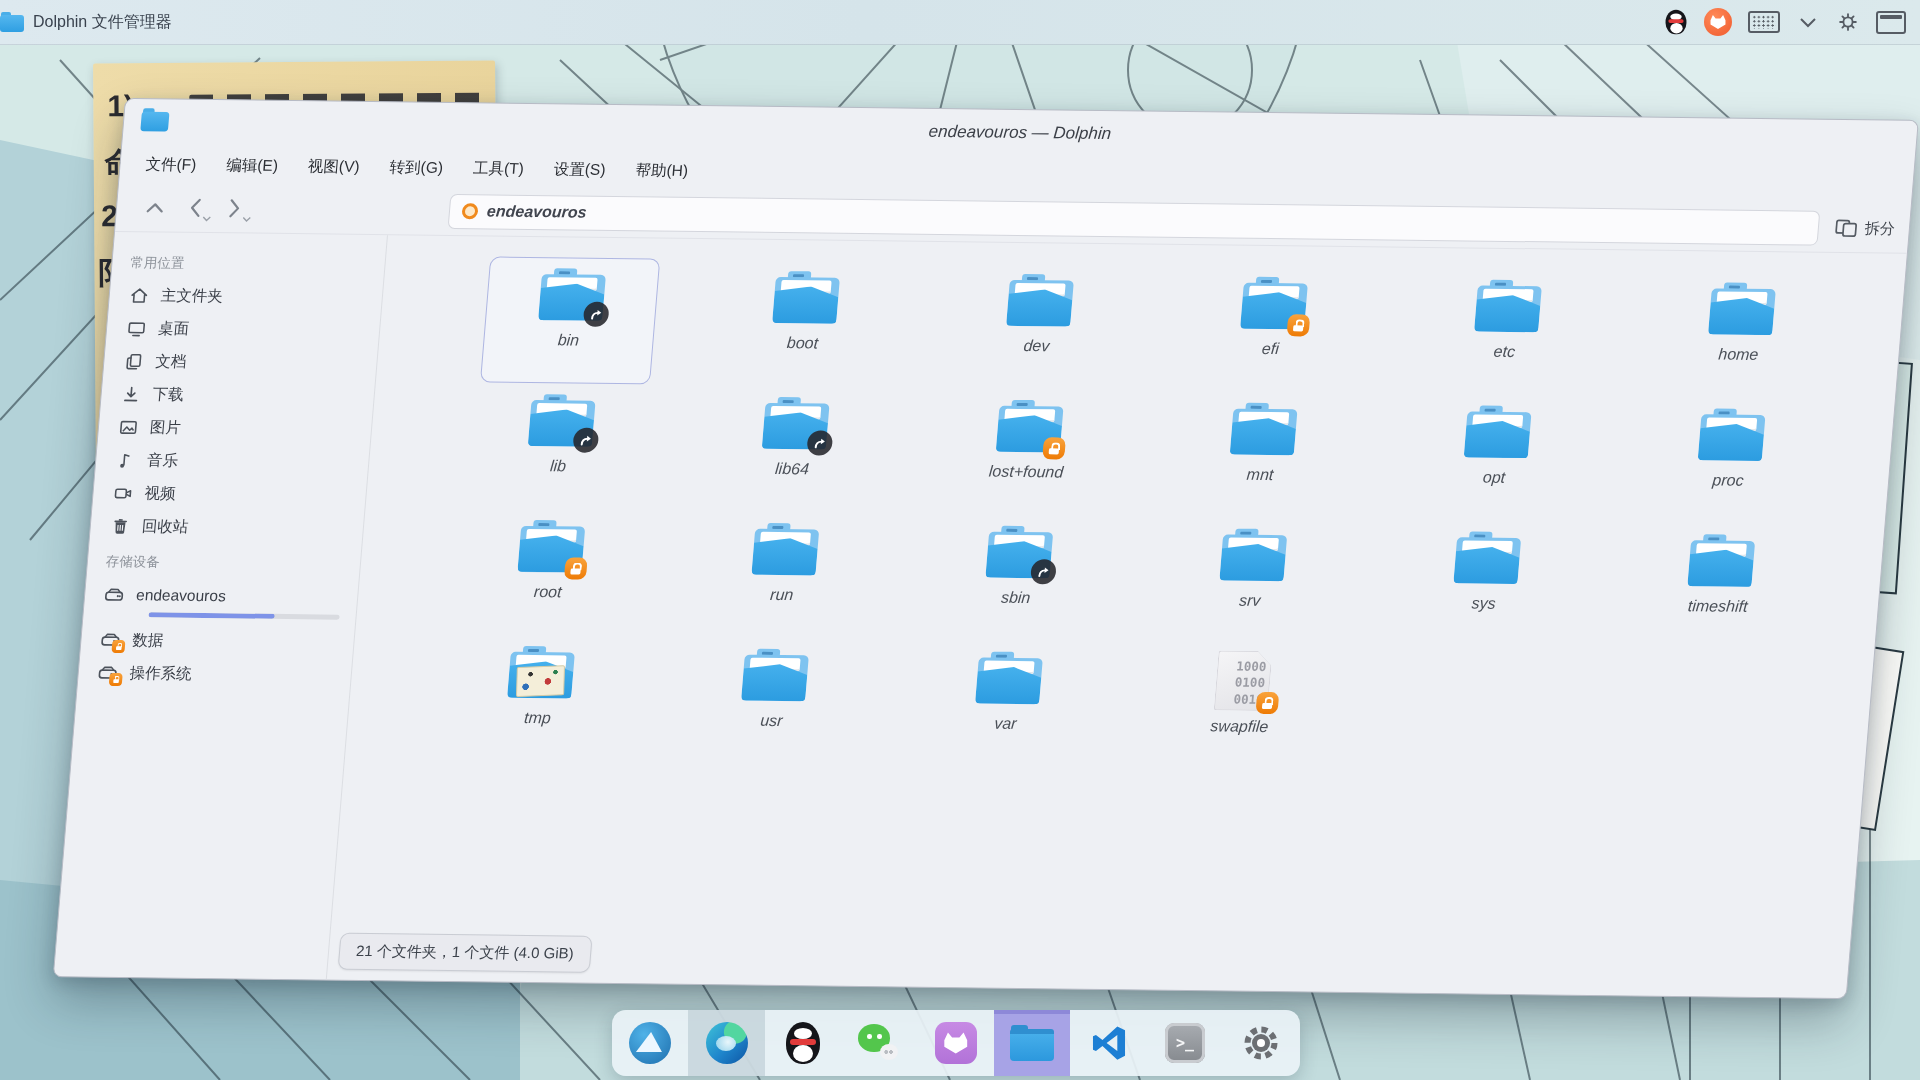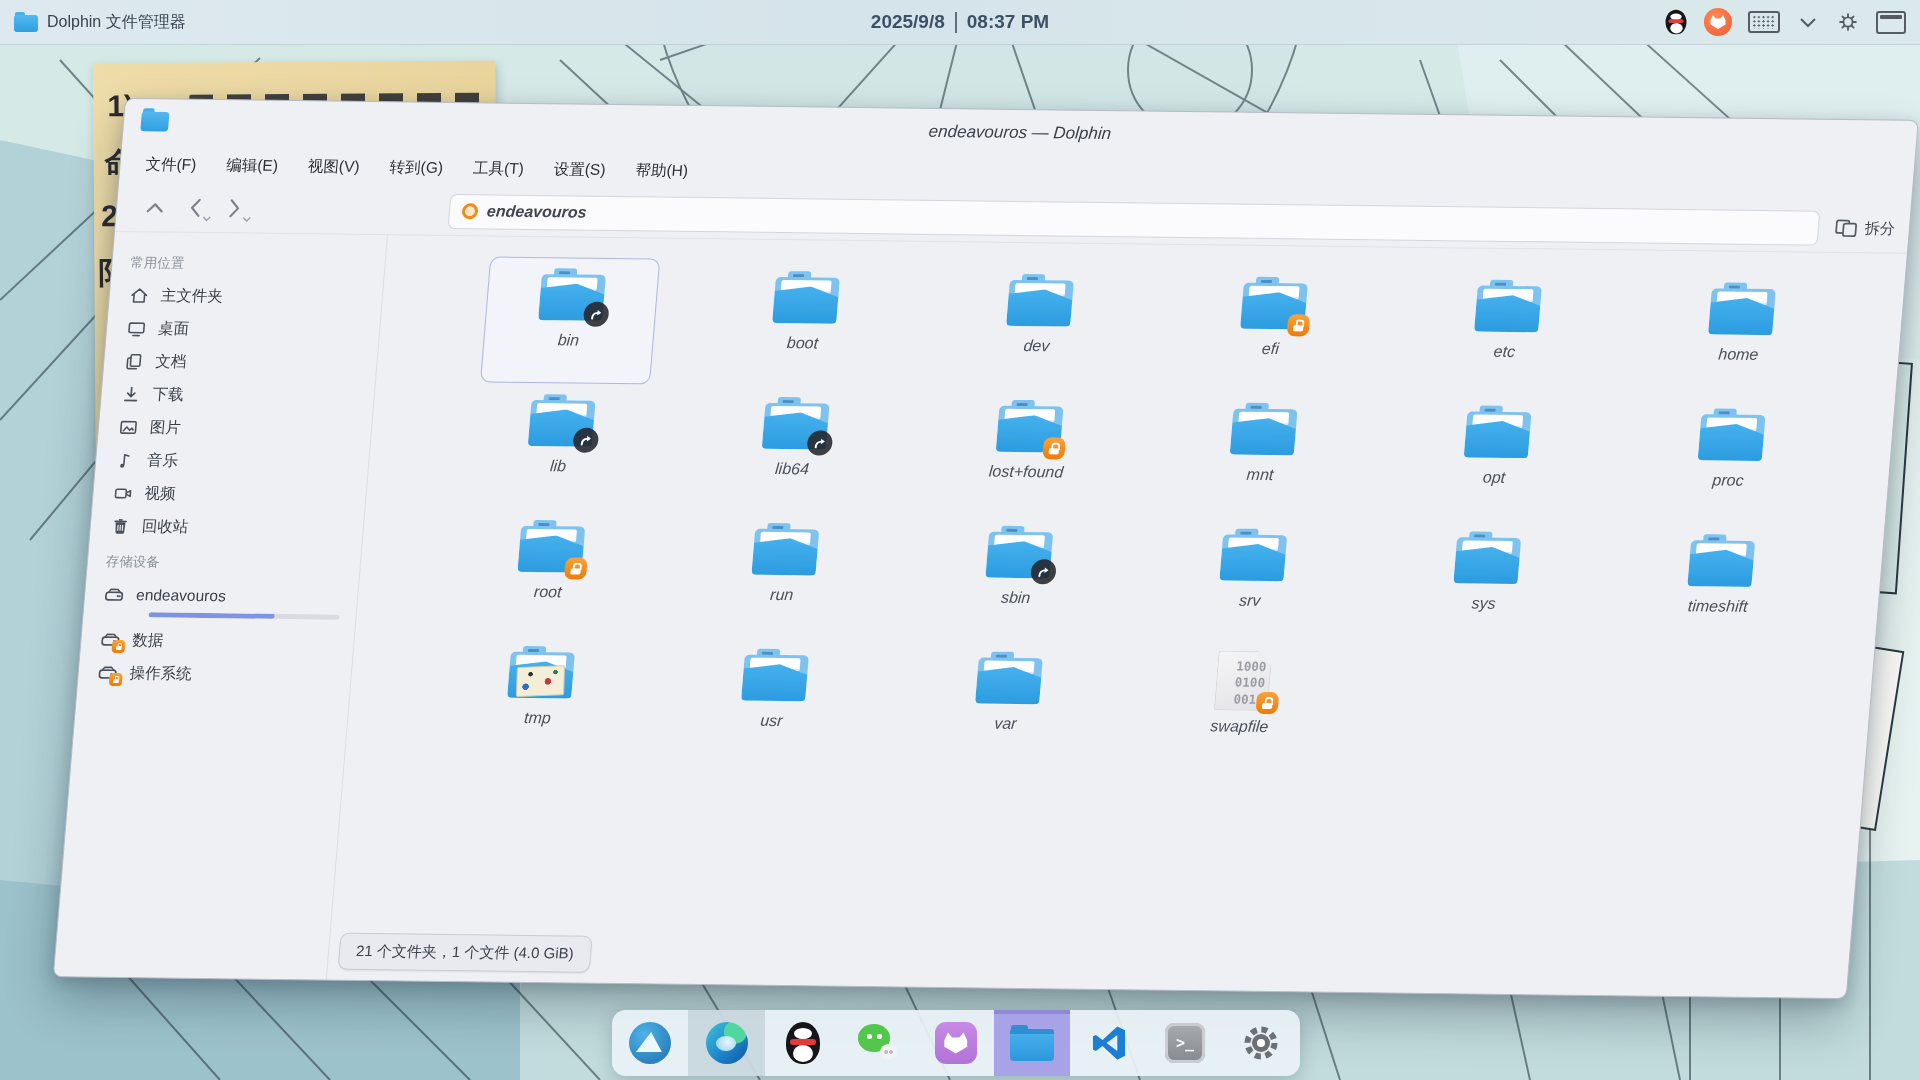--- a/index.html
+++ b/index.html
@@ -4,21 +4,21 @@
 <style>
   html,body{margin:0;padding:0;width:1920px;height:1080px;overflow:hidden;
     font-family:"Liberation Sans","DejaVu Sans",sans-serif;background:#d5e9e7;}
   .desktop{position:relative;width:1920px;height:1080px;overflow:hidden;}
   .bg-art{position:absolute;left:0;top:0;z-index:0;}
 
   
   .topbar{position:absolute;left:0;top:0;width:1920px;height:44px;z-index:10;
     background:linear-gradient(90deg,#dde9ef,#d5e4ea 45%,#dbe9ec);
     border-bottom:1px solid rgba(40,60,75,.12);display:flex;align-items:center;}
-  .tb-left{display:flex;align-items:center;gap:9px;margin-left:14px;}
+  .tb-left{display:flex;align-items:center;gap:9px;margin-left:0;}
   .tb-apptitle{font-size:16px;color:#39424e;}
   .tb-center{position:absolute;left:0;right:0;text-align:center;display:flex;justify-content:center;align-items:center;gap:0;pointer-events:none;}
   .tb-date,.tb-time{font-weight:700;font-size:19px;color:#3d5065;}
   .tb-div{display:inline-block;width:2px;height:21px;background:#3d5065;opacity:.8;margin:0 10px;}
   .tb-right{margin-left:auto;margin-right:14px;display:flex;align-items:center;gap:16px;z-index:2;}
   .tray-item{display:flex;align-items:center;justify-content:center;min-width:24px;height:30px;}
 
   
   .folder-mini{position:relative;width:24px;height:20px;display:inline-block;}
   .folder-mini .fm-tab{position:absolute;left:1px;top:0;width:10px;height:7px;border-radius:2px;background:#4aaee8;}
@@ -663,25 +663,20 @@
   </div>
 
   <div class="topbar">
     <div class="tb-left">
       <span class="folder-mini">
           <i class="fm-tab"></i>
           <i class="fm-body"></i>
         </span>
       <span class="tb-apptitle">Dolphin 文件管理器</span>
     </div>
-    <div class="tb-center">
-      <span class="tb-date">2025/9/8</span>
-      <span class="tb-div"></span>
-      <span class="tb-time">08:37 PM</span>
-    </div>
     <div class="tb-right" id="tray">
         <span class="tray-item">
           <span class="mini-penguin" style="transform:scale(.95)">
             <i class="mp-face"></i>
             <i class="mp-belly"></i>
             <i class="mp-scarf"></i>
           </span>
         </span>
         <span class="tray-item">
           <span class="mini-catapp">

